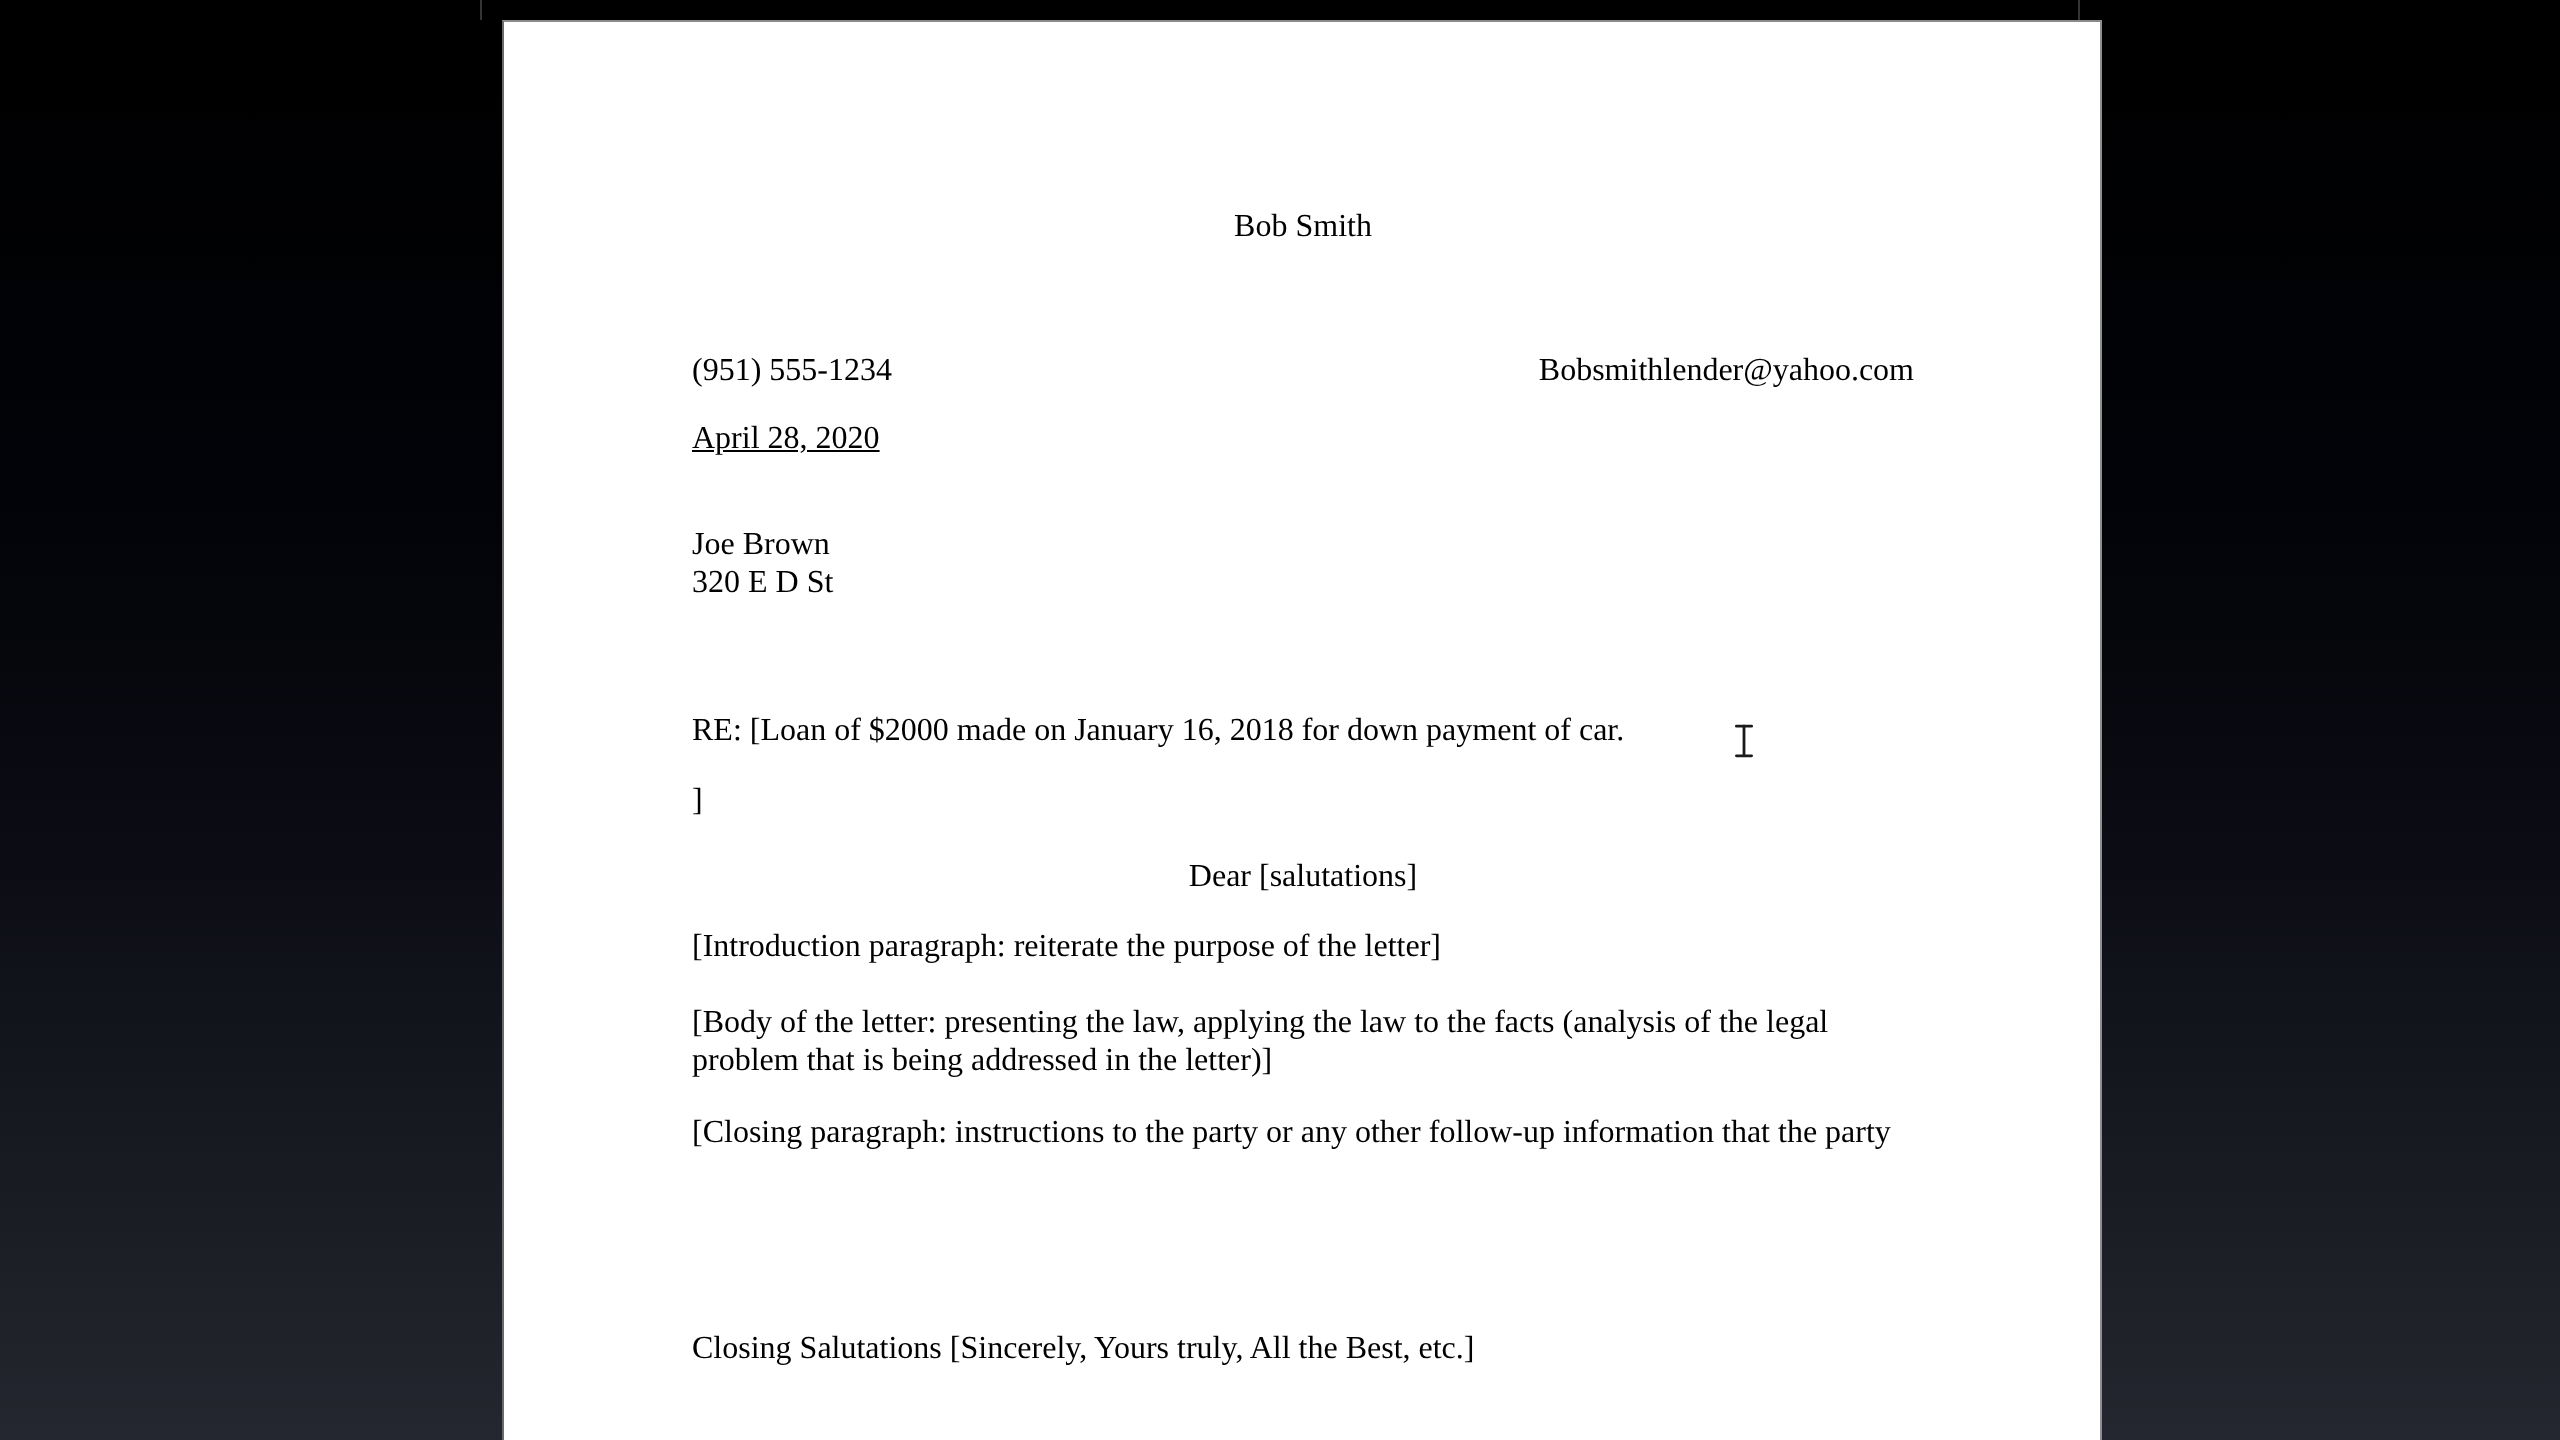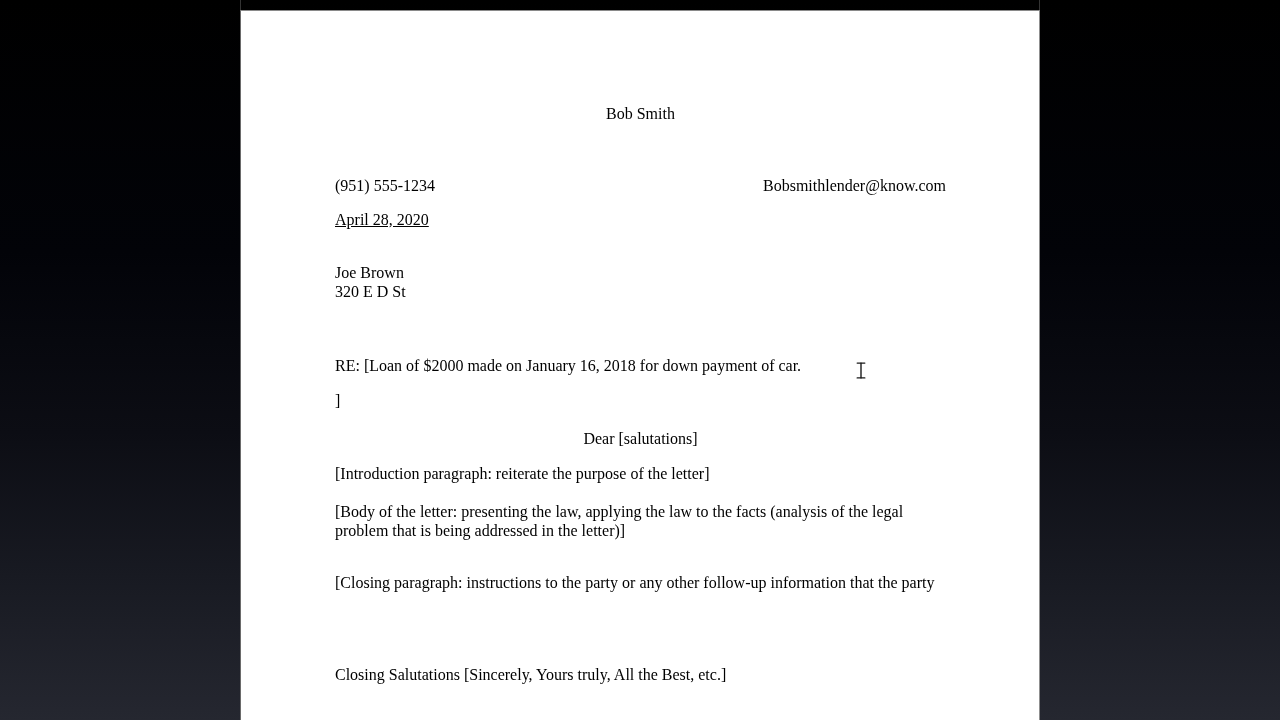--- a/index.html
+++ b/index.html
@@ -11,21 +11,21 @@
   }
   .stage { position: absolute; inset: 0; }
   .window-edge {
     position: absolute; top: 0; width: 1px; height: 10px;
     background: rgba(150,150,150,0.35);
   }
   .window-edge.left  { left: 240px; }
   .window-edge.right { left: 1039px; }
   .page {
     position: absolute;
-    left: 240px; top: 10px;
+    left: 251px; top: 10px;
     width: 800px; height: 710px;
     background: #ffffff;
     border-top: 1px solid #8a8a8a;
     border-left: 1px solid #6a6a6a;
     border-right: 1px solid #8f8f8f;
     color: #000000;
     font-size: 16px;
   }
   .block { position: absolute; left: 94px; right: 93px; line-height: 18.5px; }
   .centered { text-align: center; line-height: 19px; }
@@ -33,21 +33,21 @@
   .line { display: block; }
   .header-block        { top: 93px; }
   .contact-block       { top: 166px; }
   .date-block          { top: 200px; text-decoration: underline; }
   .recipient-block     { top: 253px; }
   .re-block            { top: 346px; }
   .re-close-block      { top: 381px; }
   .salutation-block    { top: 419px; text-align: center; }
   .intro-block         { top: 454px; }
   .body-block          { top: 492px; }
-  .closing-para-block  { top: 546px; line-height: 19px; margin-top: 16px; }
+  .closing-para-block  { top: 546px; line-height: 19px; }
   .closing-sal-block   { top: 655px; }
   .text-cursor {
     position: absolute; left: 615px; top: 351px;
     width: 10px; height: 17px;
   }
 </style>
 </head>
 <body>
 
 <div class="stage">
@@ -56,21 +56,21 @@
   <div class="window-edge right"></div>
 
   <div class="page">
 
     <div class="block centered header-block">
       <span class="line">Bob Smith</span>
     </div>
 
     <div class="block contact-row contact-block">
       <span>(951) 555-1234</span>
-      <span>Bobsmithlender@know.com</span>
+      <span>Bobsmithlender@yahoo.com</span>
     </div>
 
     <div class="block date-block">April 28, 2020</div>
 
     <div class="block recipient-block">
       <span class="line">Joe Brown</span>
       <span class="line">320 E D St</span>
     </div>
 
     <div class="block re-block">RE: [Loan of $2000 made on January 16, 2018 for down payment of car.</div>

